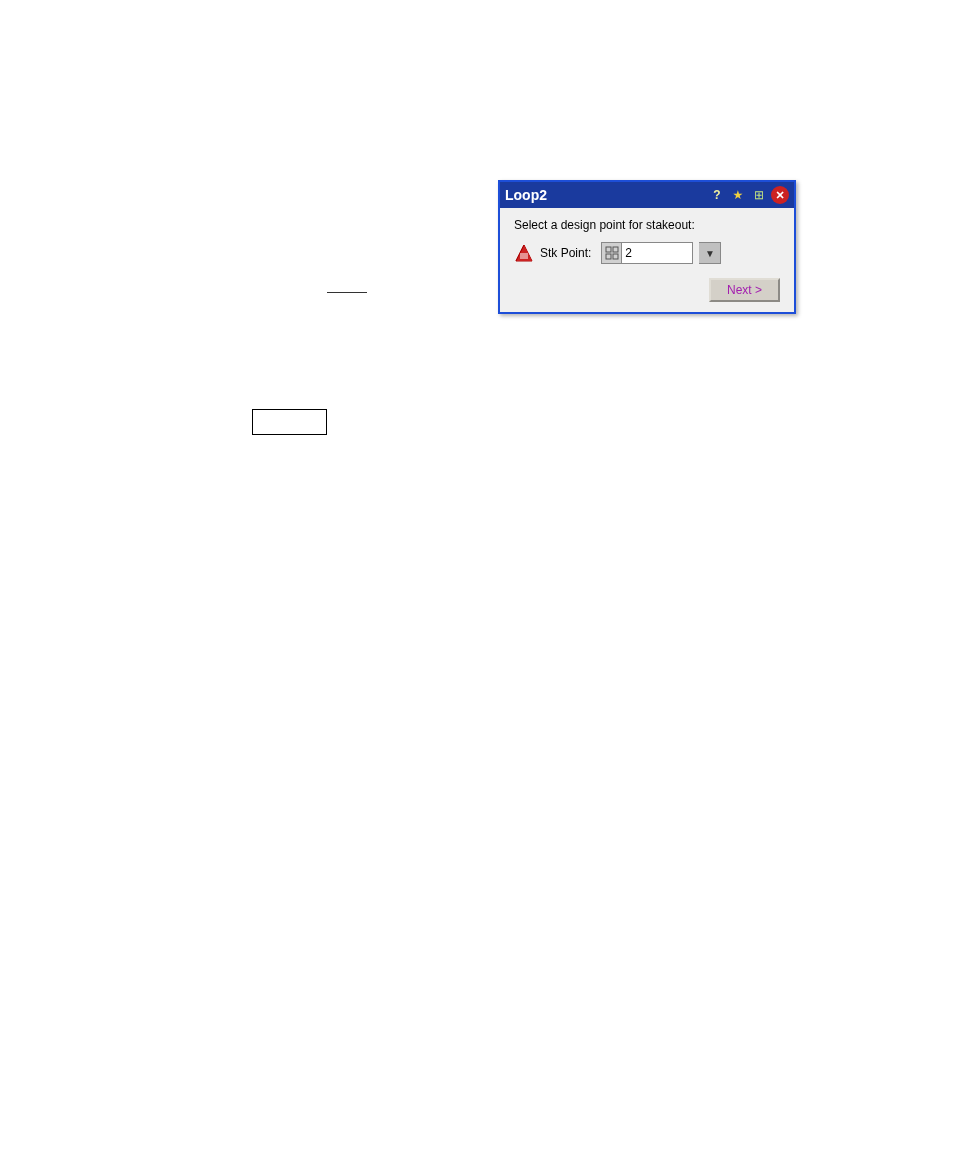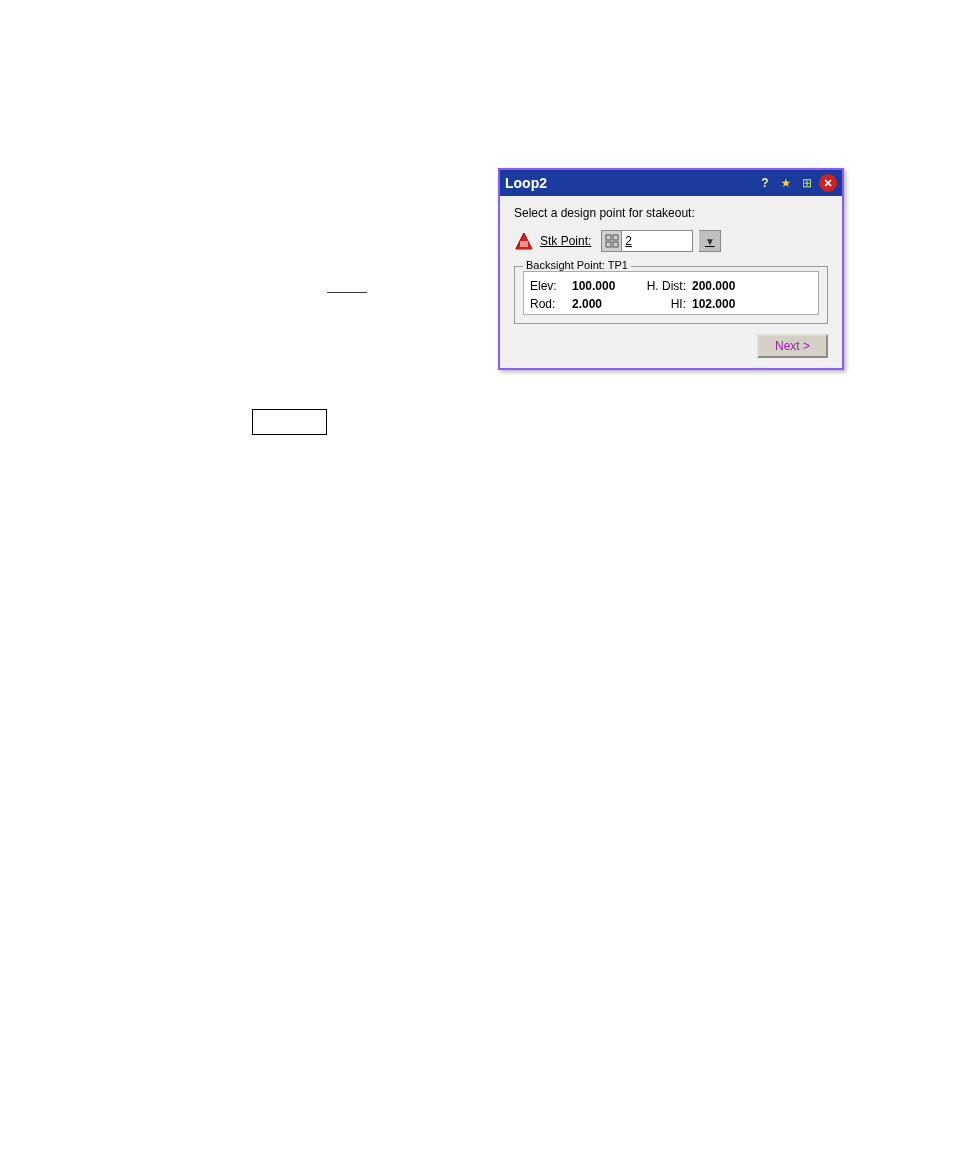--- a/index.html
+++ b/index.html
@@ -36,24 +36,24 @@
       top: 292px;
       width: 40px;
       height: 1px;
       background: #333;
     }
 
     
     .dialog {
       position: absolute;
       left: 498px;
-      top: 168px;
-      width: 346px;
+      top: 180px;
+      width: 298px;
       background: #f0f0f0;
-      border: 2px solid #8b5cf6;
+      border: 2px solid #1d4ed8;
       box-shadow: 2px 2px 4px rgba(0,0,0,0.3);
     }
 
     
     .title-bar {
       background: #1a3a9e;
       display: flex;
       align-items: center;
       justify-content: space-between;
       padding: 3px 5px;
@@ -115,21 +115,20 @@
       color: #000;
       margin-bottom: 10px;
     }
 
     
     .stk-point-row {
       display: flex;
       align-items: center;
       margin-bottom: 14px;
       gap: 6px;
-      text-decoration: underline;
     }
 
     .stk-label {
       font-size: 12px;
       color: #000;
       margin-right: 4px;
     }
 
     .stk-input-wrapper {
       display: flex;
@@ -284,37 +283,17 @@
             <rect x="8" y="1" width="5" height="5" fill="none" stroke="#555" stroke-width="1"></rect>
             <rect x="1" y="8" width="5" height="5" fill="none" stroke="#555" stroke-width="1"></rect>
             <rect x="8" y="8" width="5" height="5" fill="none" stroke="#555" stroke-width="1"></rect>
           </svg>
         </div>
         <input type="text" class="stk-input" value="2" style="">
       </div>
       <div class="stk-dropdown-btn">▼</div>
     </div>
 
-    <div class="backsight-group">
-      <span class="backsight-legend">Backsight Point: TP1</span>
-
-      <div class="values-box">
-
-        <div class="backsight-row">
-          <span class="bs-label">Elev:</span>
-          <span class="bs-value">100.000</span>
-          <span class="bs-label2">H. Dist:</span>
-          <span class="bs-value">200.000</span>
-        </div>
-
-        <div class="backsight-row">
-          <span class="bs-label">Rod:</span>
-          <span class="bs-value">2.000</span>
-          <span class="bs-label2">HI:</span>
-          <span class="bs-value">102.000</span>
-        </div>
-      </div>
-    </div>
 
     <button class="next-btn">Next &gt;</button>
 
   </div>
 </div>
 
 </body></html>

